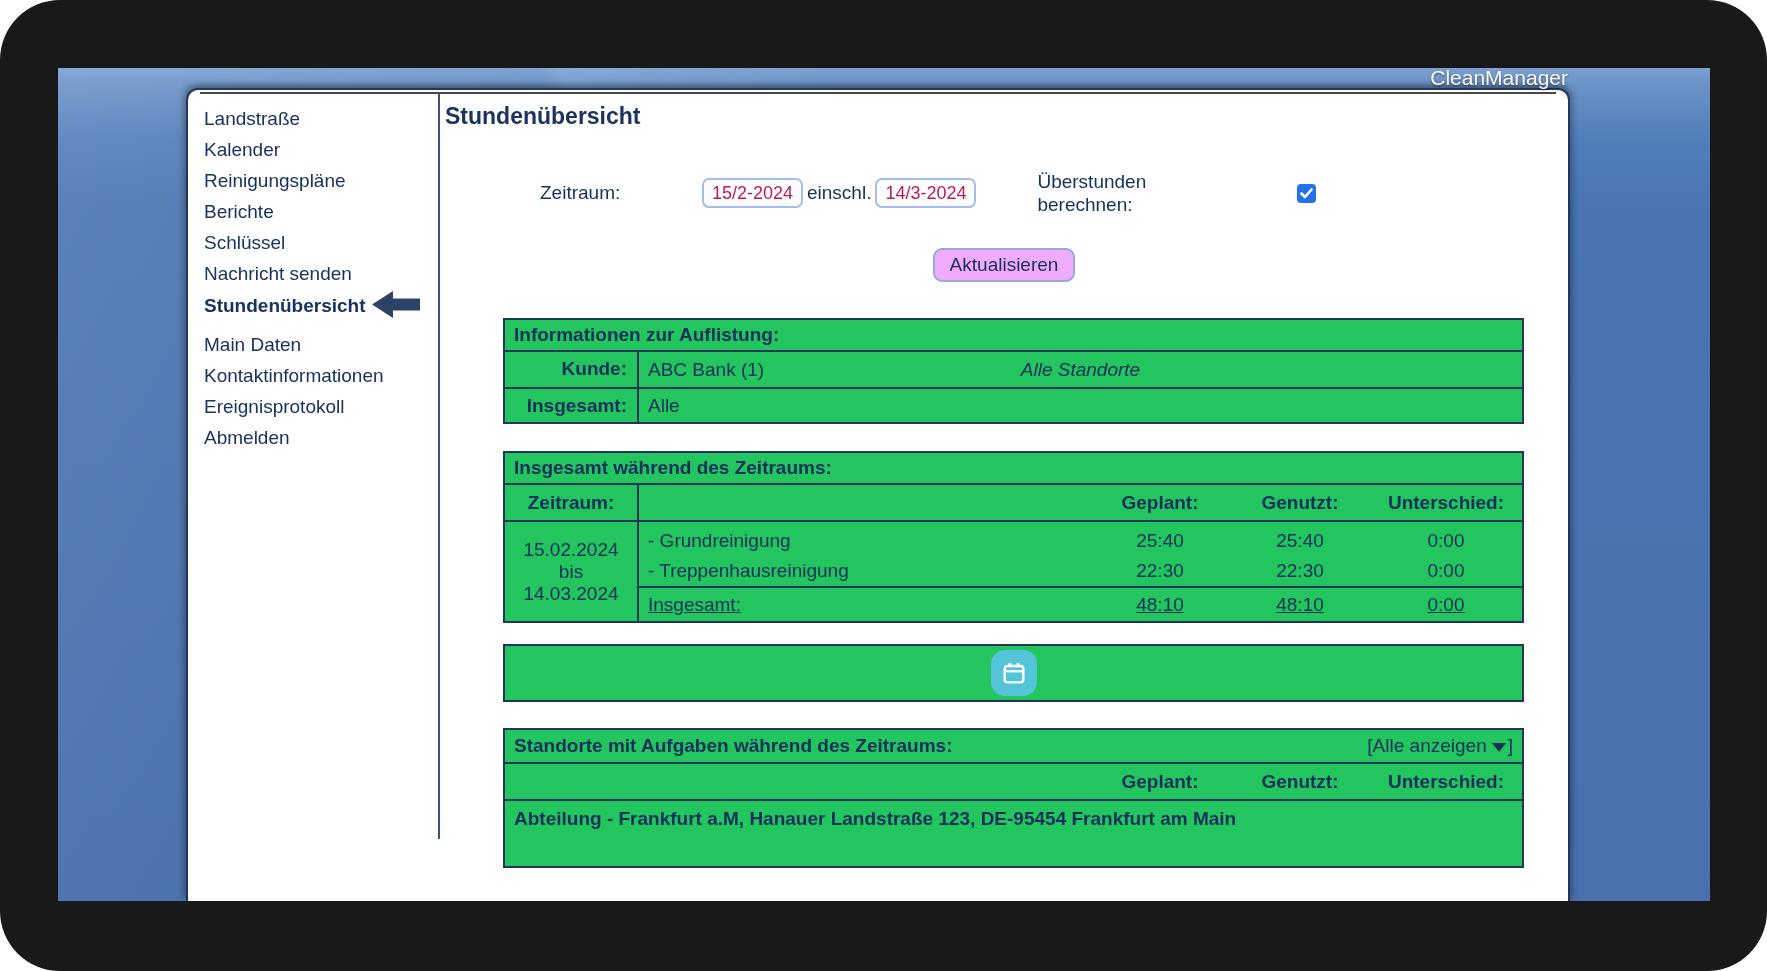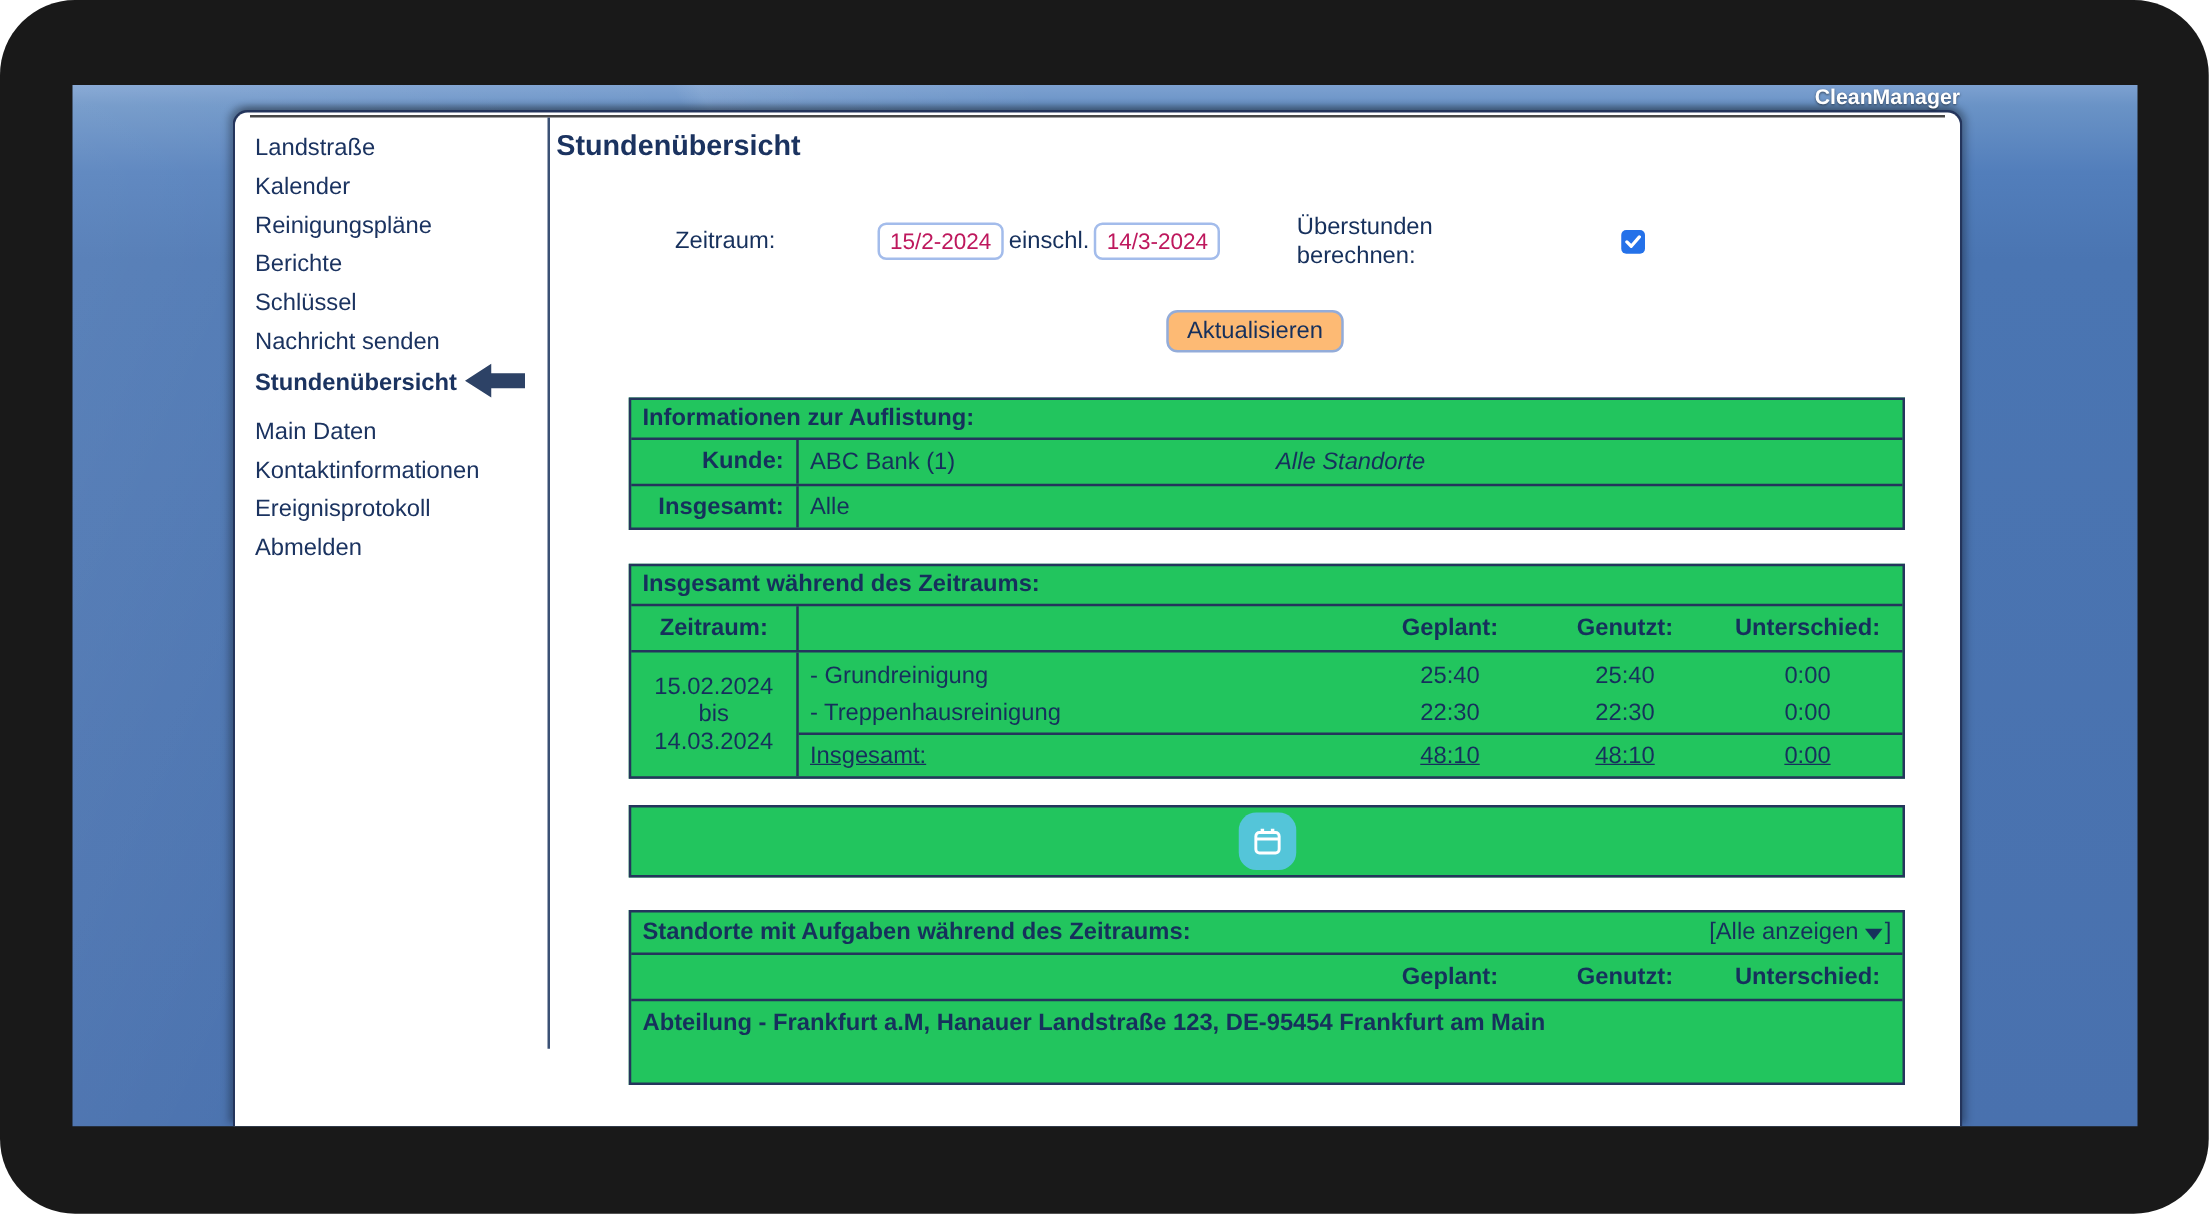--- a/index.html
+++ b/index.html
@@ -3,21 +3,21 @@
 <meta charset="utf-8">
 <style>
   * { box-sizing: border-box; margin: 0; padding: 0; }
   html,body { width:1767px; height:971px; background:#ffffff; font-family:"Liberation Sans", sans-serif; }
   .bezel { position:absolute; inset:0; background:#191919; border-radius:60px; }
   .screen { position:absolute; left:58px; top:68px; width:1652px; height:833px; overflow:hidden;
             background:linear-gradient(180deg,#7da1d1 0px,#6a93c6 16px,#527ebb 70px,#4a75b2 140px,#4971ae 100%); }
   .screen::before { content:''; position:absolute; inset:0; pointer-events:none;
             background:linear-gradient(115deg, rgba(255,255,255,0.10) 0%, rgba(255,255,255,0) 30%),
                        linear-gradient(62deg, rgba(255,255,255,0) 44%, rgba(255,255,255,0.09) 45%, rgba(255,255,255,0) 58%); }
-  .brand { position:absolute; top:0; right:142px; color:#ffffff; font-weight:bold; font-size:17px; line-height:20px;
+  .brand { position:absolute; top:0; right:142px; color:#ffffff; font-weight:normal; font-size:21px; line-height:20px;
            text-shadow:0 1px 2px rgba(0,0,0,0.55); z-index:3; }
   .window { position:absolute; left:128px; top:20px; width:1384px; height:813px; background:#ffffff;
             border:2px solid #24355c; border-bottom:none; border-radius:12px 12px 0 0; z-index:2;
             box-shadow:-3px -3px 6px rgba(0,0,0,0.25), 3px -2px 6px rgba(0,0,0,0.25); }
   .window-header { height:64px; display:flex; align-items:center; padding:6px 14px 0 16px; }
   .app-title { flex:1; font-size:26px; font-weight:bold; color:#1b3360; }
   .hdr-icon { margin-right:10px; cursor:pointer; }
   .help-icon { width:25px; height:25px; border-radius:50%; background:#1b3360; color:#ffffff; font-weight:bold;
                font-size:18px; line-height:25px; text-align:center; }
   .user-info { text-align:right; font-style:italic; font-size:18px; color:#16305c; line-height:23px; margin-left:16px; }
@@ -32,21 +32,21 @@
 
   .form-row { display:flex; align-items:center; margin:40px 0 0 100px; color:#16305c; font-size:19px; }
   .form-label { width:162px; }
   .date-input { width:101px; height:30px; border:2px solid #a3bceb; border-radius:7px; color:#be185d;
                 font-family:"Liberation Sans", sans-serif; font-size:18px; text-align:center; outline:none; }
   .incl { margin:0 4px; }
   .overtime-label { margin-left:61px; width:118px; line-height:23px; }
   .checkbox { margin-left:142px; width:19px; height:19px; background:#2471e9; border-radius:4px; cursor:pointer;
               display:flex; align-items:center; justify-content:center; }
   .button-row { margin-top:32px; text-align:center; }
-  .upd-btn { background:#fdba74; border:2px solid #93acd9; border-radius:9px; padding:4px 15px; font-size:19px;
+  .upd-btn { background:#f0abfc; border:2px solid #93acd9; border-radius:9px; padding:4px 15px; font-size:19px;
              color:#16305c; font-family:"Liberation Sans", sans-serif; cursor:pointer; }
 
   .tables { margin:36px 44px 0 63px; color:#16305c; font-size:19px; }
   .tbl { border:2px solid #24355c; background:#22c55e; }
   .tbl-title { font-weight:bold; height:32px; line-height:30px; padding:0 9px; border-bottom:2px solid #24355c;
                display:flex; justify-content:space-between; align-items:center; }
   
   .t1-row { display:grid; grid-template-columns:134px 1fr; height:35px; align-items:center; }
   .t1-row + .t1-row { border-top:2px solid #24355c; }
   .t1-label { font-weight:bold; text-align:right; padding-right:10px; border-right:2px solid #24355c;

